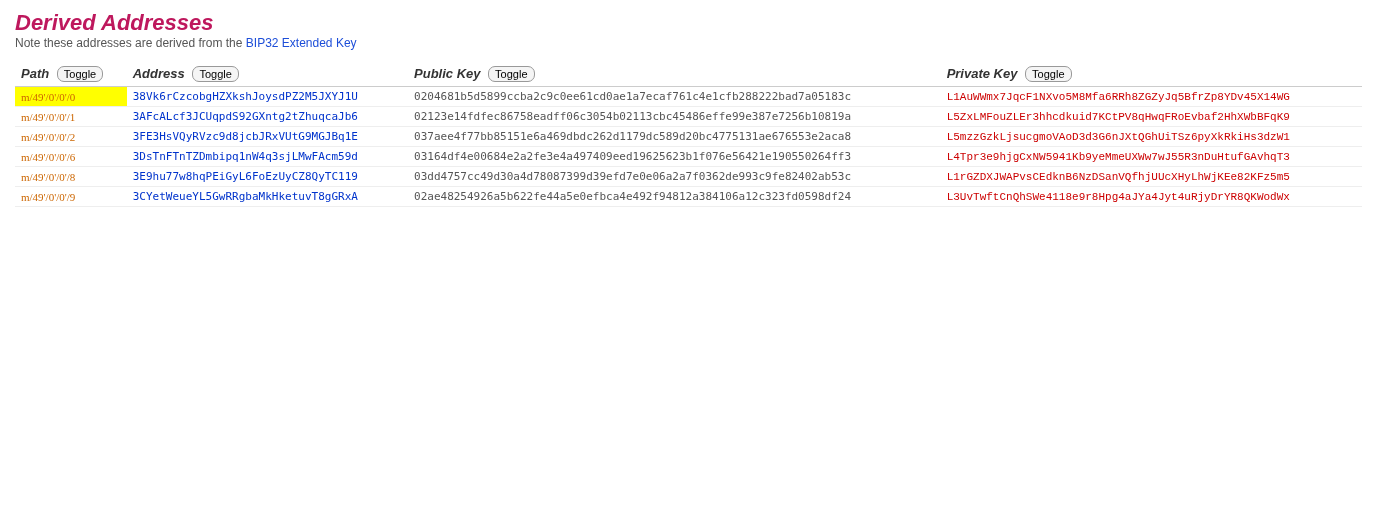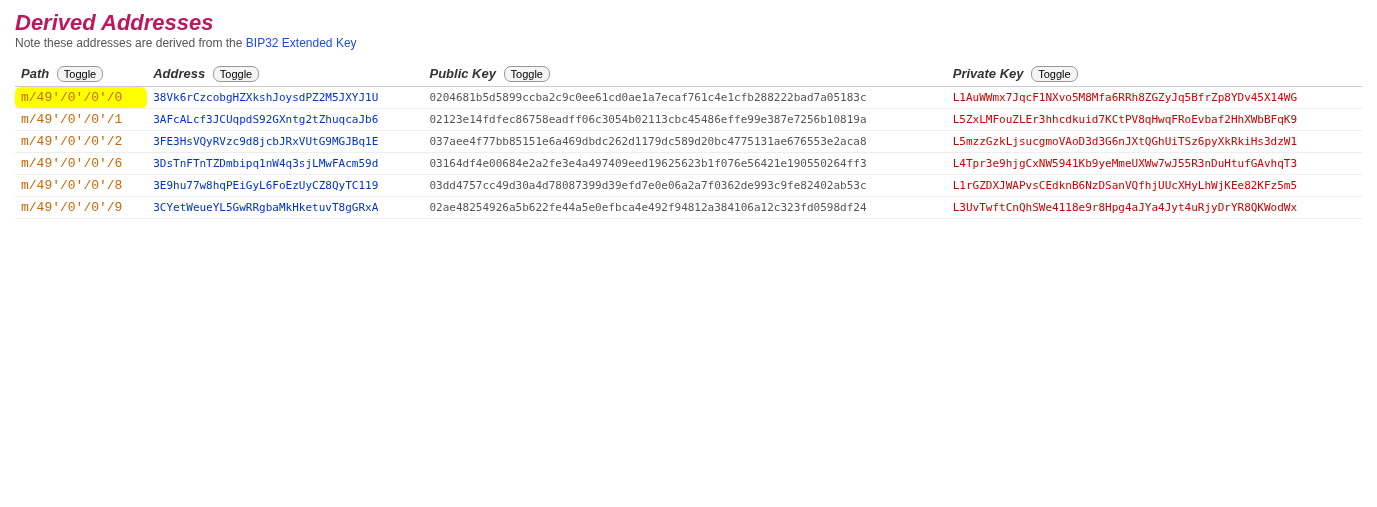--- a/index.html
+++ b/index.html
@@ -40,24 +40,24 @@
       font-size: 13px;
       white-space: nowrap;
     }
     td {
       padding: 3px 6px;
       white-space: nowrap;
       border-bottom: 1px solid #eee;
       font-family: monospace;
       font-size: 11px;
     }
-    .col-path { color: #cc6600; font-family: Liberation Mono, monospace; font-size: 13px; border-radius: 6px; }
+    .col-path { color: #cc6600; font-family: Liberation Serif, serif; font-size: 11px; }
     .col-address { color: #0033cc; }
     .col-pubkey { color: #555; }
-    .col-privkey { color: #cc0000; }
+    .col-privkey { color: #cc0000; font-family: Liberation Mono, monospace; }
     .highlighted-row td:first-child {
       background-color: #ffff00;
     }
     .toggle-btn {
       font-size: 11px;
       padding: 1px 6px;
       border: 1px solid #999;
       background: #f5f5f5;
       cursor: pointer;
       border-radius: 7px;

